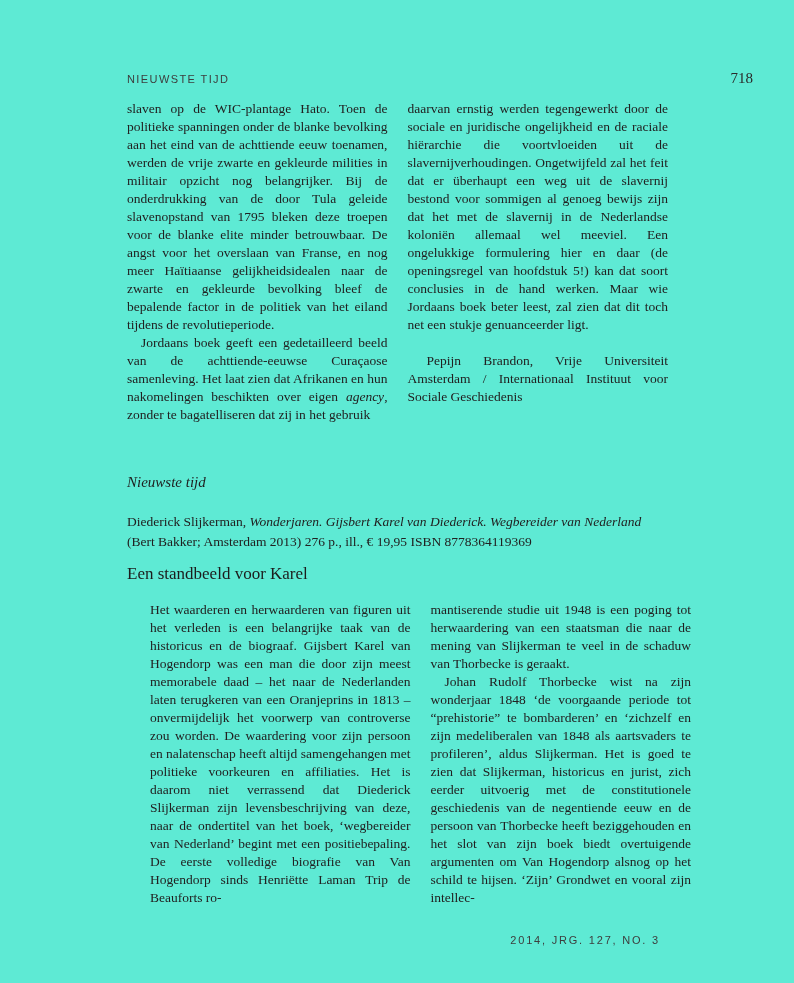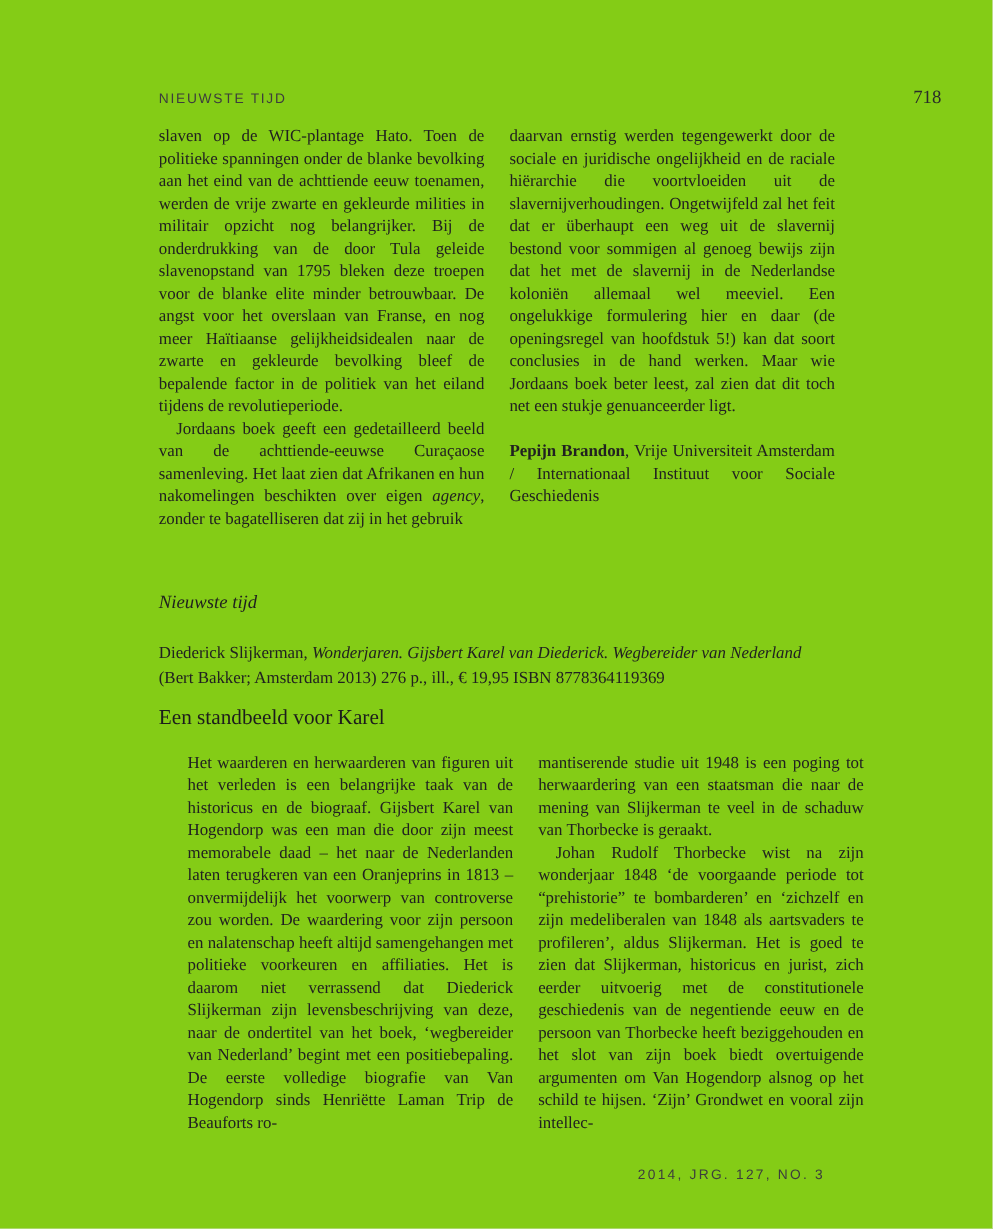--- a/index.html
+++ b/index.html
@@ -6,21 +6,21 @@
   html, body {
     margin: 0;
     padding: 0;
     background: #e8e8e8;
   }
   .page {
     position: relative;
     width: 794px;
     height: 983px;
     margin: 0 auto;
-    background: #84cc16;
+    background: #5eead4;
     font-family: "Liberation Serif", serif;
     color: #212121;
     overflow: hidden;
   }
   
   .header {
     position: absolute;
     left: 127px;
     right: 41px;
     top: 70px;
@@ -56,21 +56,21 @@
     font-size: 13.5px;
     line-height: 18px;
     hyphens: auto;
   }
   .col p { margin: 0; }
   .indent { text-indent: 14px; }
   .signature {
     margin-top: 18px !important;
     text-align: justify;
   }
-  .signature b { font-weight: bold; }
+  .signature b { font-weight: normal; margin-left: 19px; }
   
   .block-section-heading {
     position: absolute;
     left: 127px;
     top: 474px;
     font-size: 15px;
     font-style: italic;
     color: #1f1f1f;
   }
   .block-citation {

